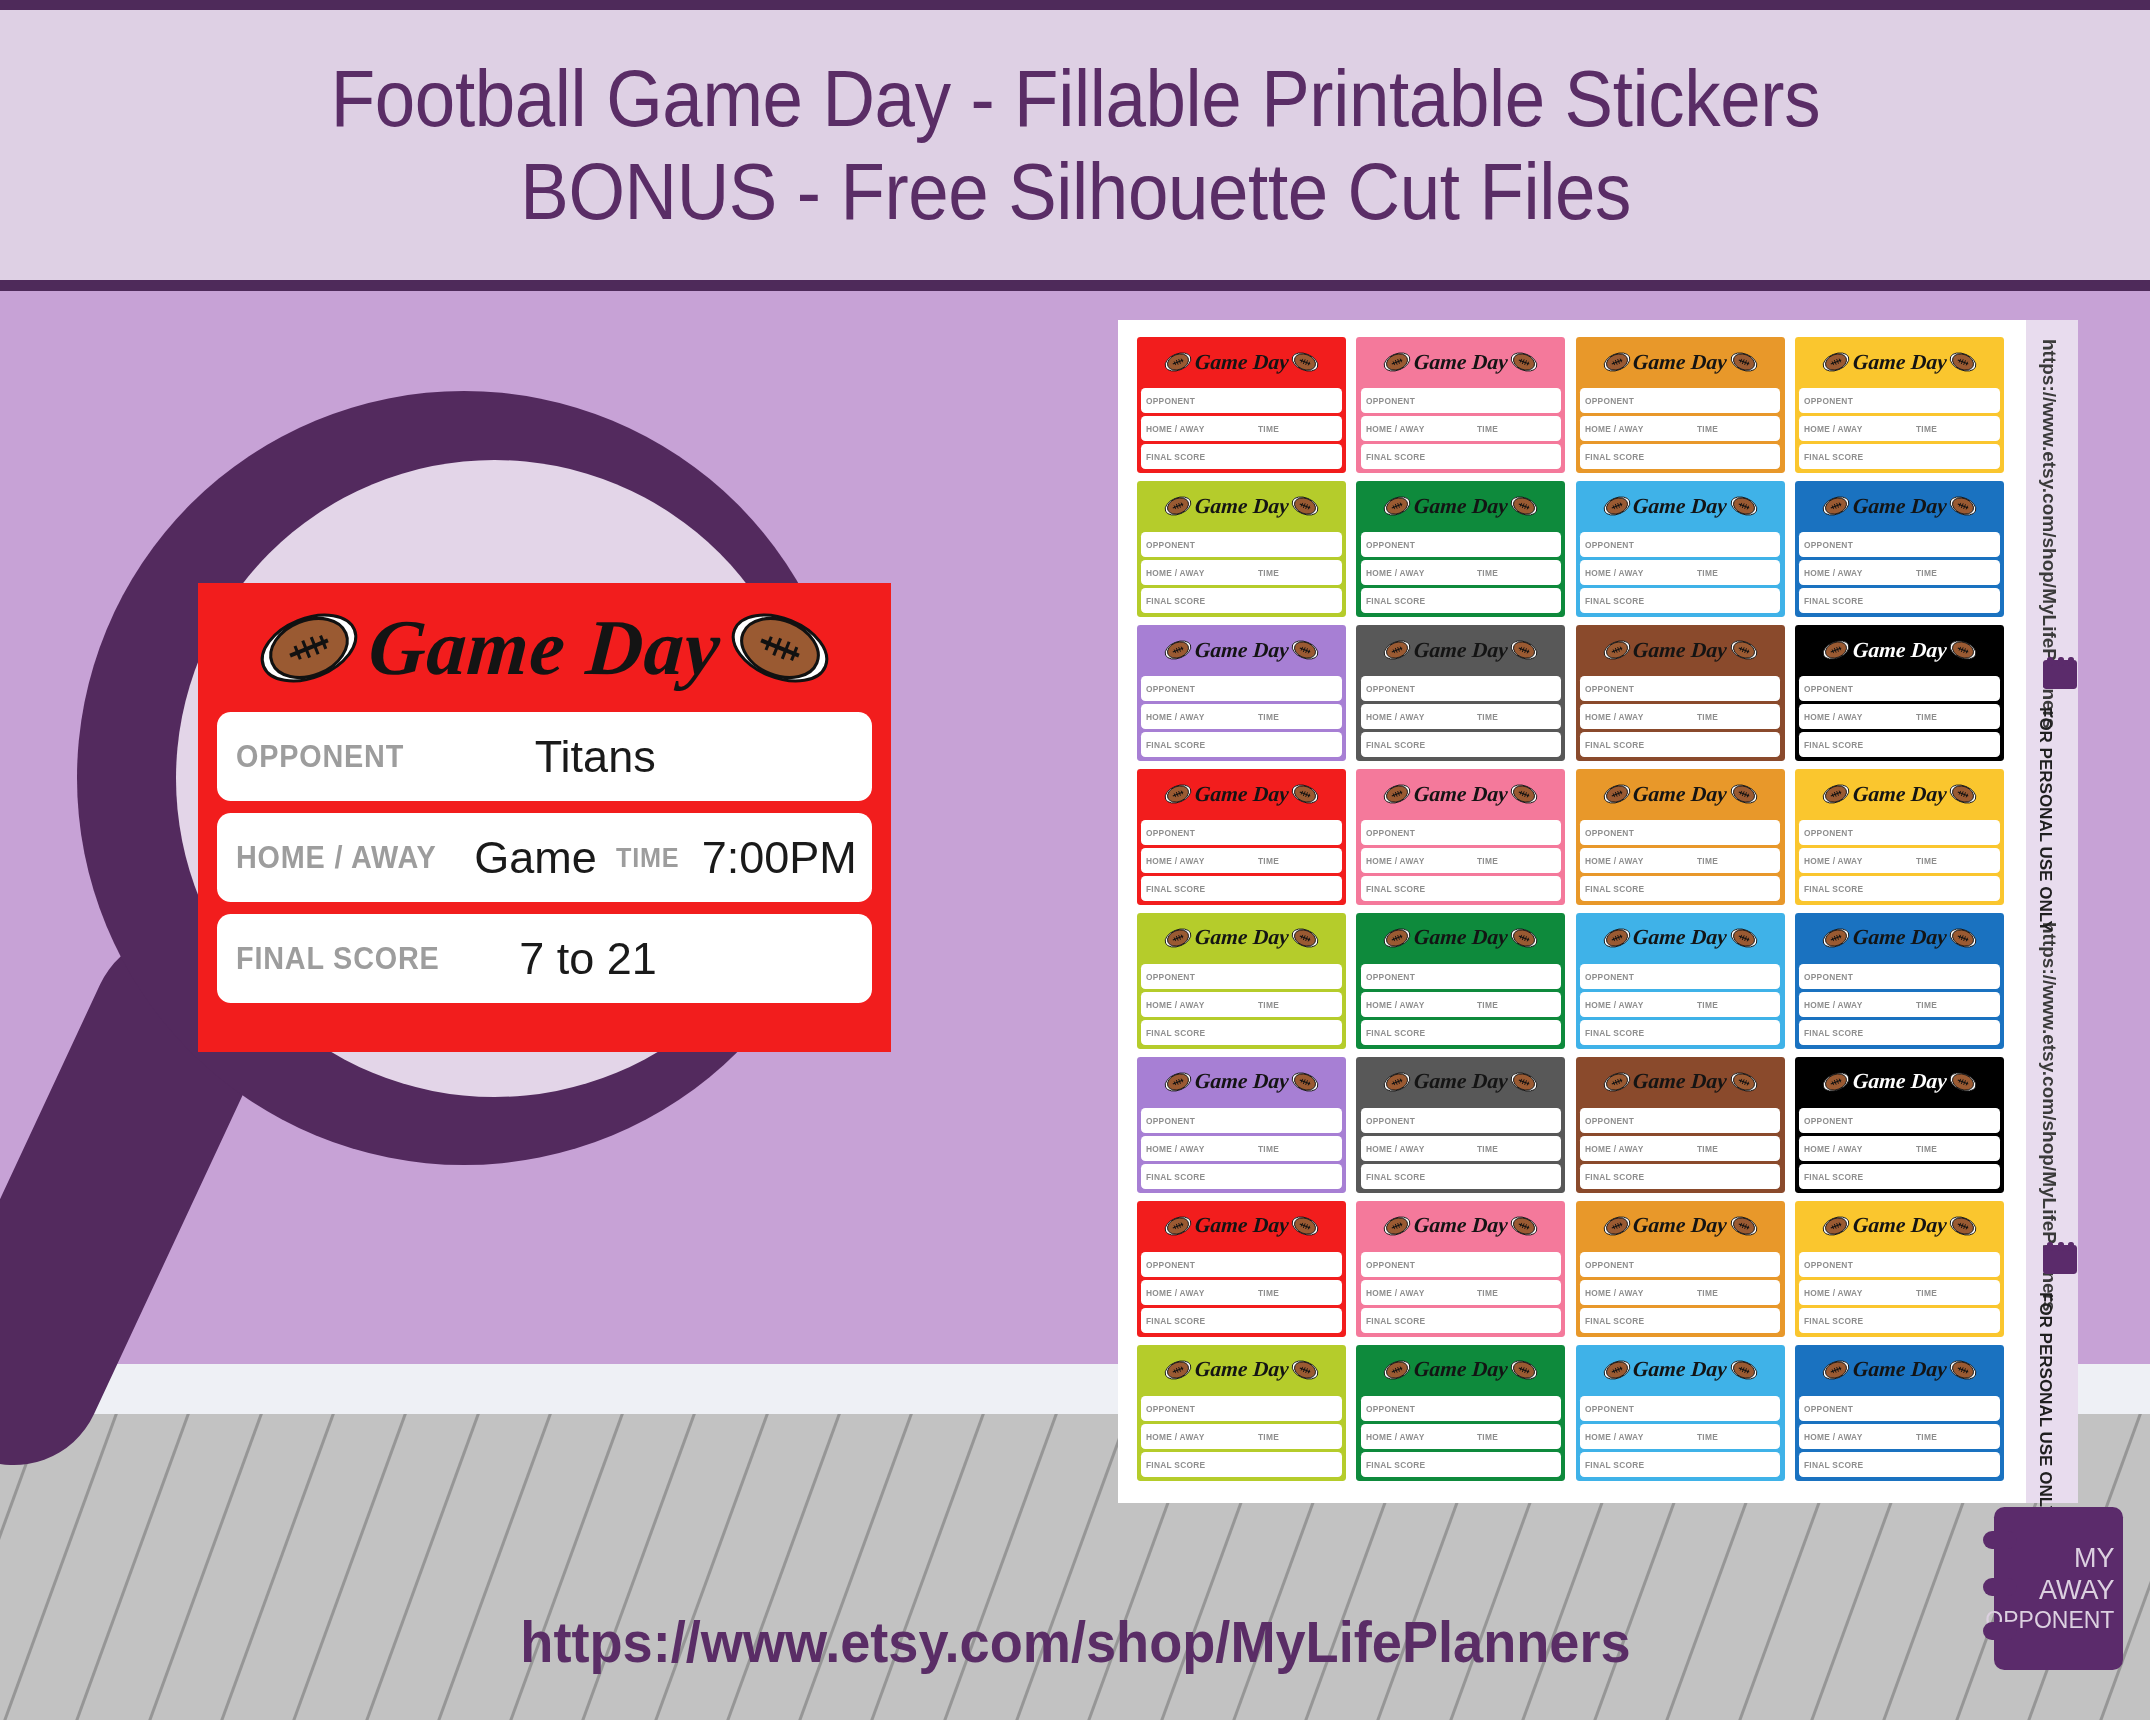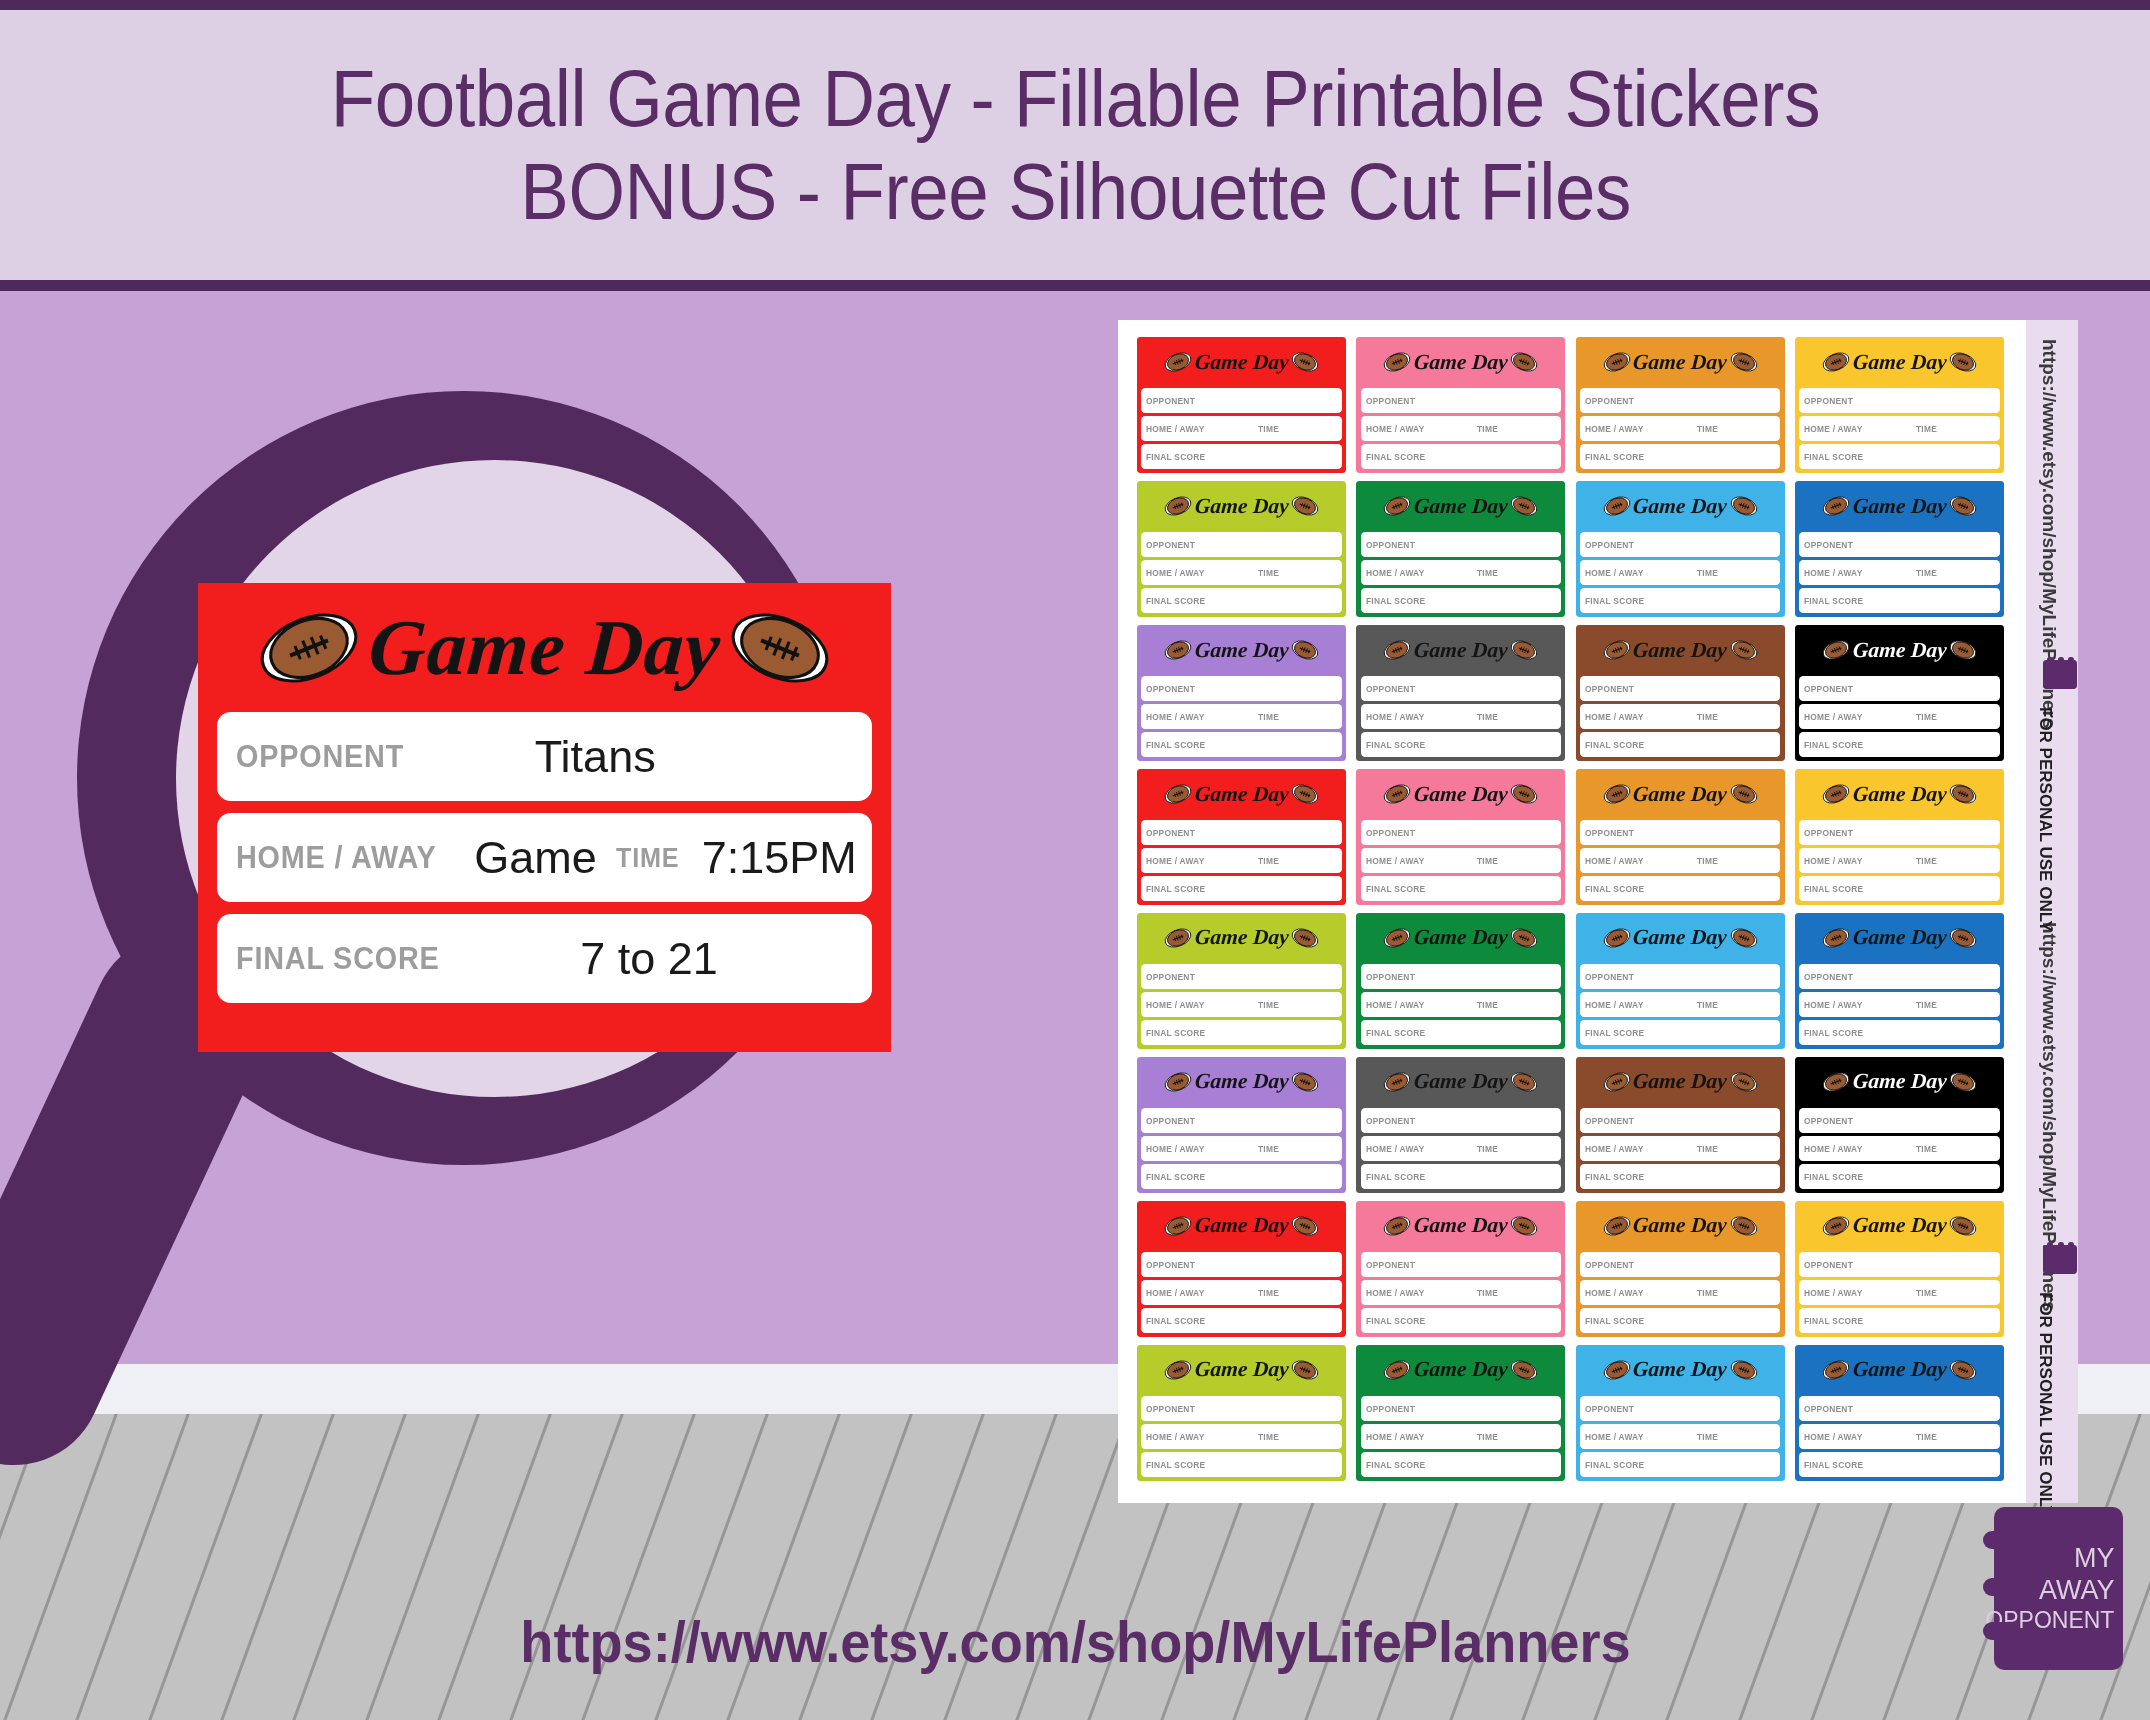--- a/index.html
+++ b/index.html
@@ -72,21 +72,21 @@
   }
   .big-val{
     font-family:"Liberation Sans",sans-serif;font-weight:400;font-size:45px;color:#1a1a1a;
     white-space:nowrap;
   }
   .big-row.r1{justify-content:flex-start;}
   .big-row.r1 .big-val{margin-left:112px;}
   .big-row.r2 .big-val{margin-left:15.5px;}
   .big-row.r2 .big-lbl.time{margin-left:19px;font-size:28px;}
   .big-row.r2 .big-val.time{margin-left:15.5px;}
-  .big-row.r3 .big-val{margin-left:118px;}
+  .big-row.r3 .big-val{margin-left:57px;}
   
   .sheet{
     position:absolute;left:1118px;top:320px;width:908px;height:1183px;
     background:#ffffff;box-shadow:0 0 0 0 rgba(0,0,0,0);
   }
   .sheet-tab{
     position:absolute;left:908px;top:0;width:52px;height:1183px;background:#e8dcee;
   }
   .sheet-grid{
     position:absolute;left:19px;top:17px;width:867px;height:1144px;
@@ -235,21 +235,21 @@
       </span>
   </div>
   <div class="big-row r1">
     <span class="big-lbl">OPPONENT</span>
     <span class="big-val">Titans</span>
   </div>
   <div class="big-row r2">
     <span class="big-lbl">HOME / AWAY</span>
     <span class="big-val">Game</span>
     <span class="big-lbl time">TIME</span>
-    <span class="big-val time">7:15PM</span>
+    <span class="big-val time">7:00PM</span>
   </div>
   <div class="big-row r3">
     <span class="big-lbl">FINAL SCORE</span>
     <span class="big-val">7 to 21</span>
   </div>
 </div>
 
 <div class="sheet">
   <div class="sheet-grid" id="grid">
       <div class="st" style="background: rgb(242, 29, 29);">

